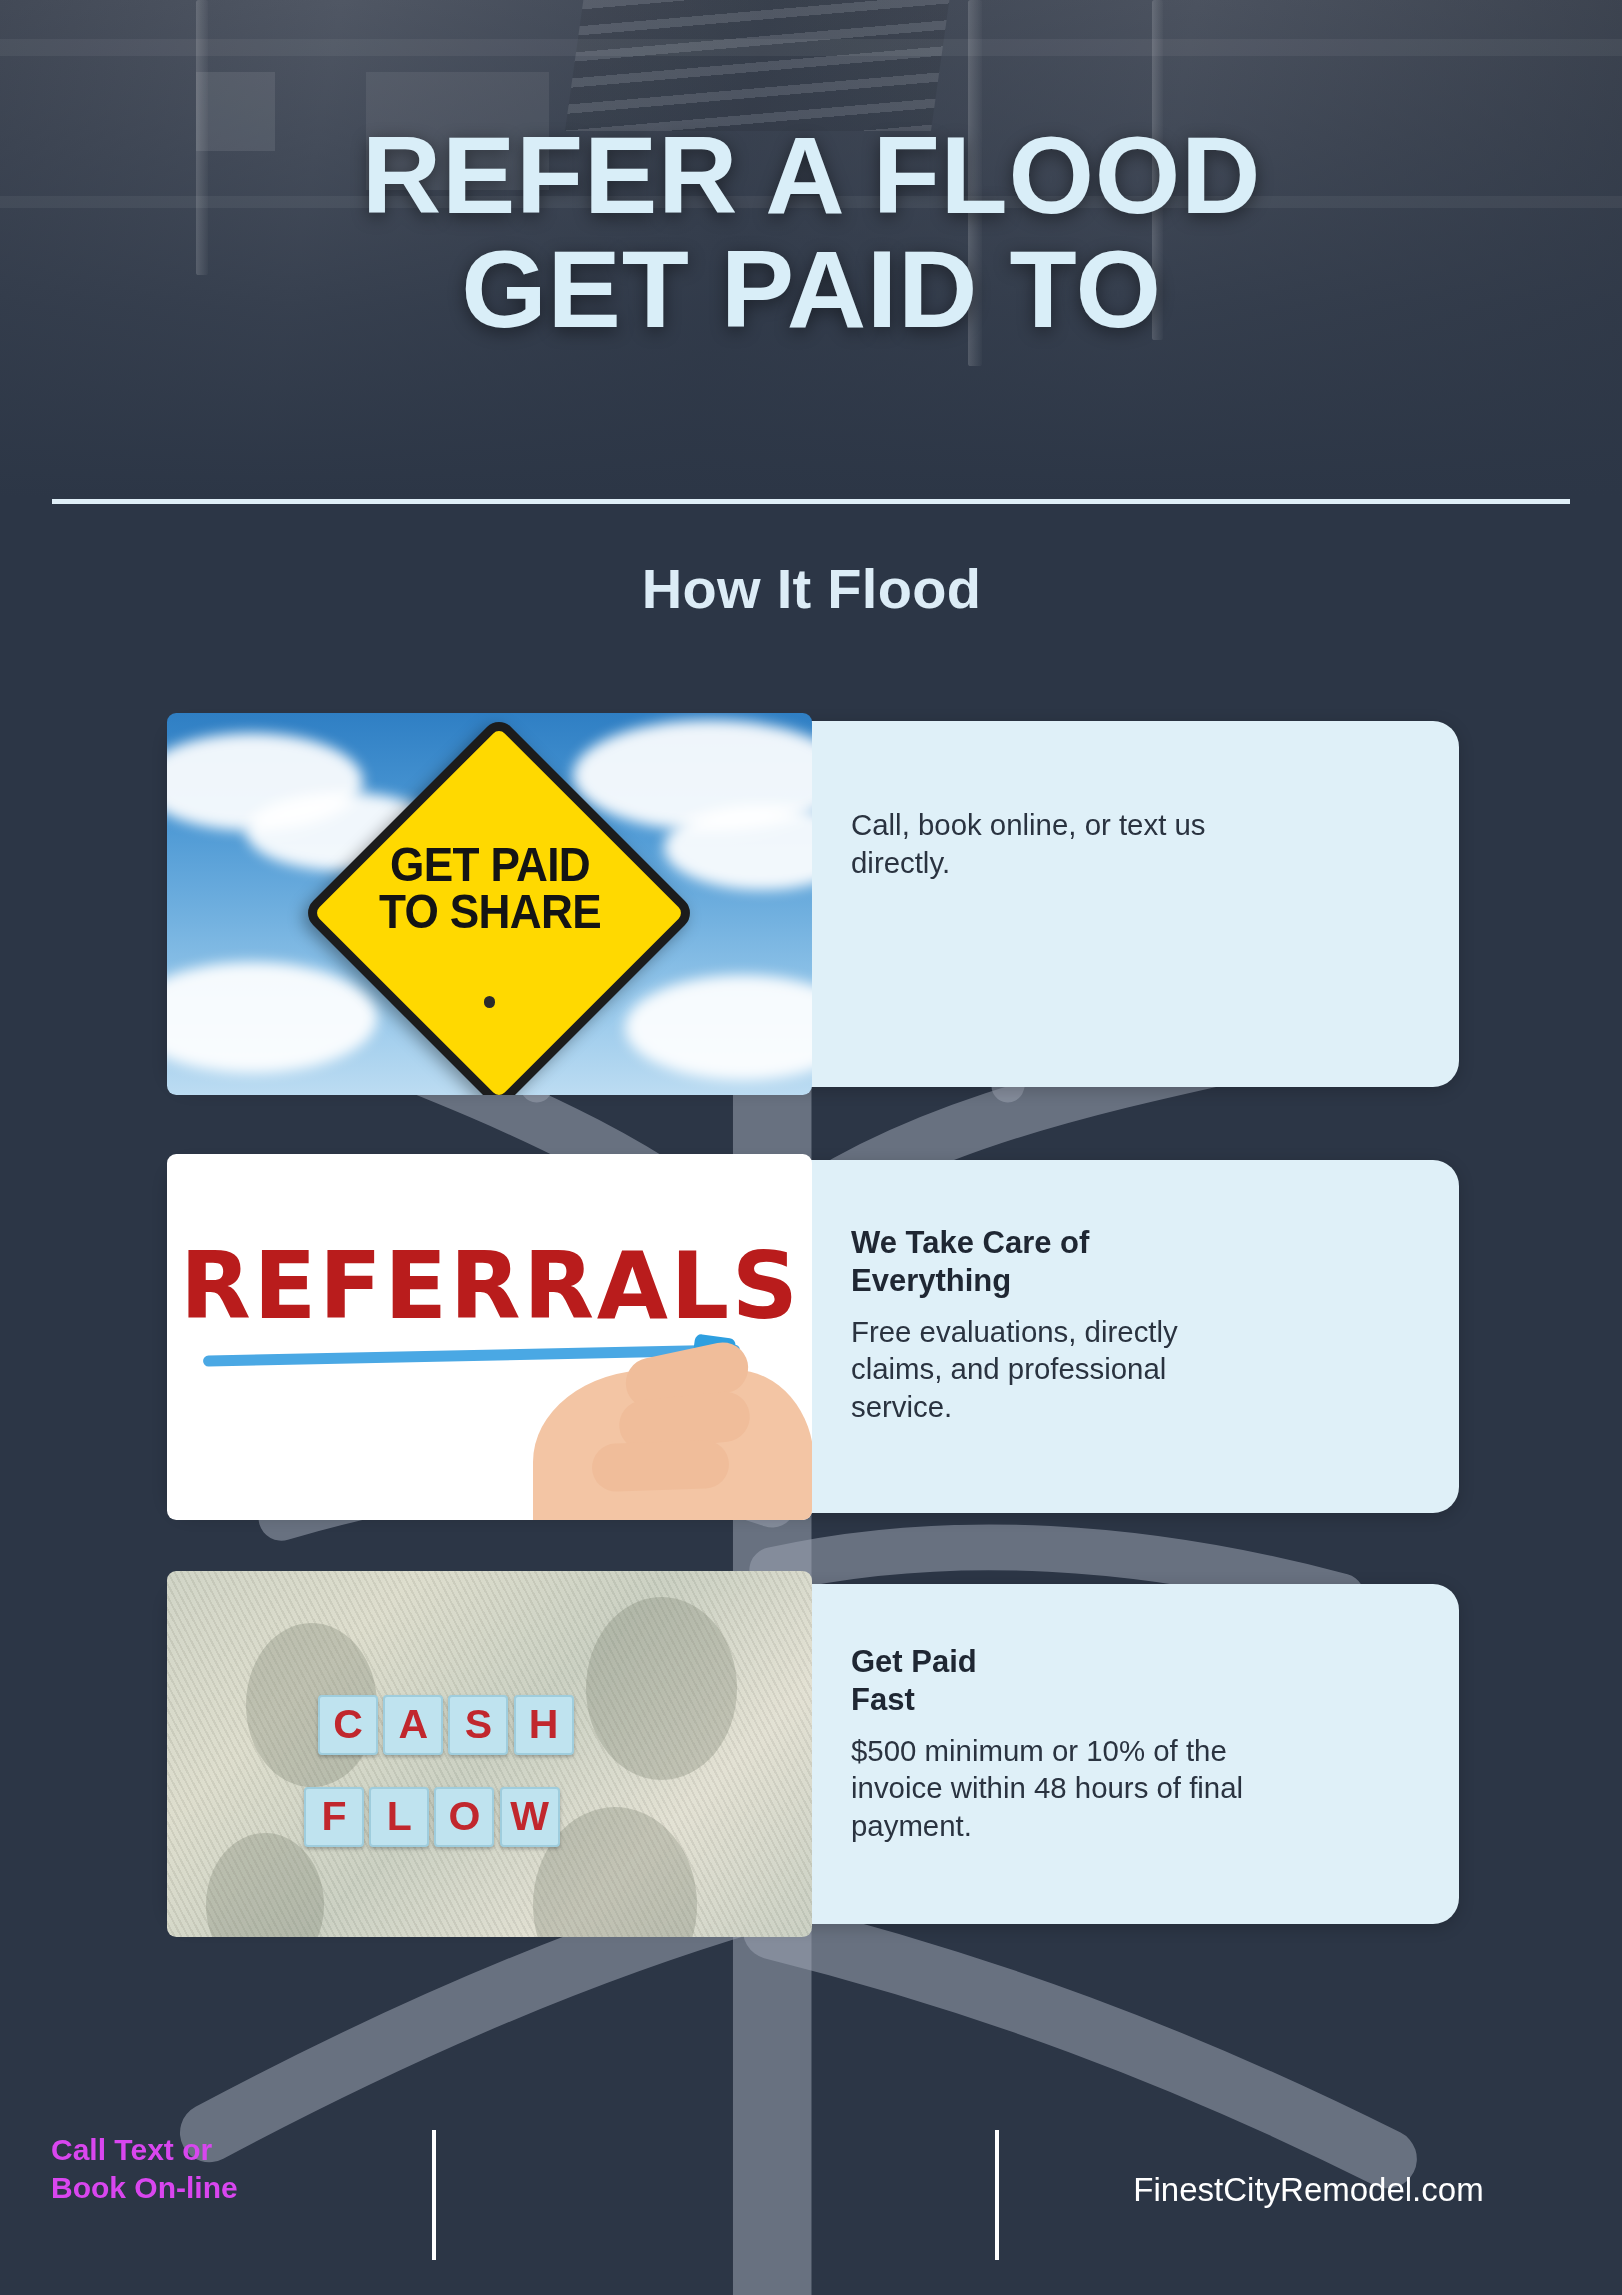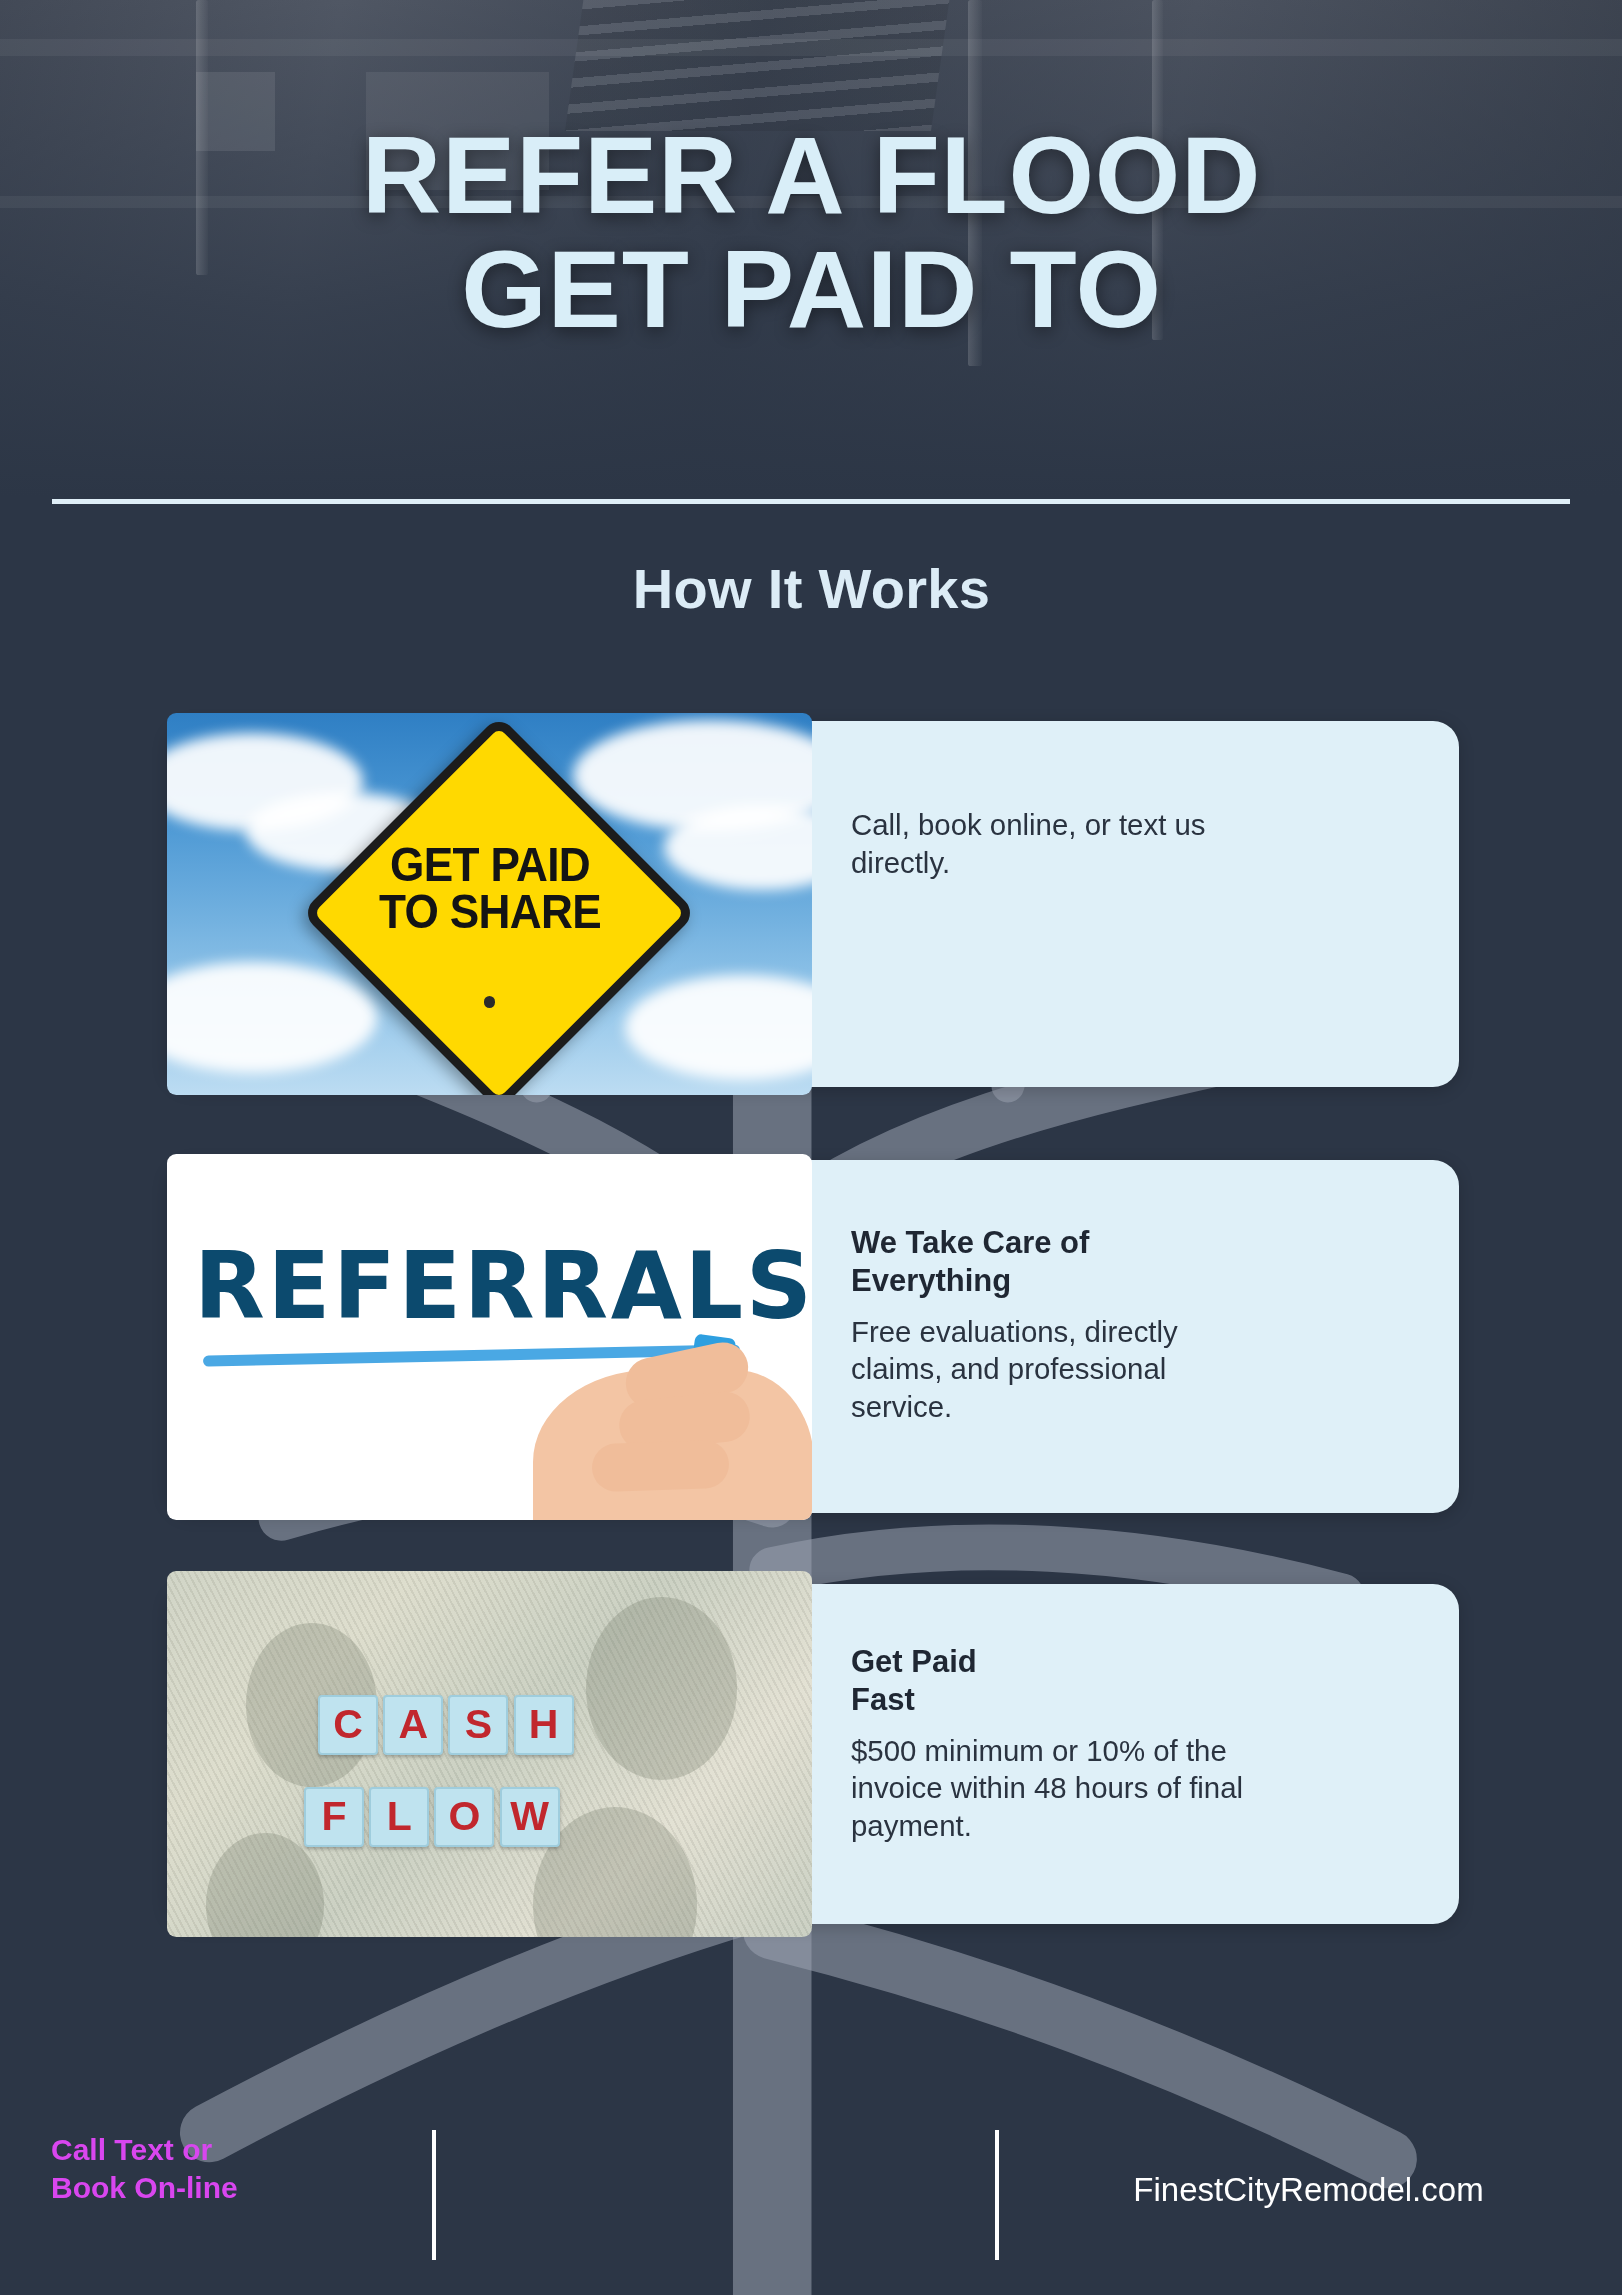--- a/index.html
+++ b/index.html
@@ -196,23 +196,23 @@
     margin-left: -5.9px; margin-top: 92px;
     width: 11.8px; height: 11.8px;
     border-radius: 50%;
     background: #2b2b2b;
   }
 
   
   .img-white { position: absolute; inset: 0; background: #ffffff; }
   .referrals-word {
     position: absolute;
-    left: 27px; top: 79px;
+    left: 13px; top: 79px;
     width: 589px;
-    color: #0c4a6e;
+    color: #b91c1c;
     font-size: 92px;
     font-weight: bold;
     letter-spacing: 2.6px;
     font-family: "DejaVu Sans", sans-serif;
   }
   .referrals-underline {
     position: absolute;
     left: 36px; top: 196px;
     width: 537px; height: 10.5px;
     background: #4aa8e4;
@@ -343,21 +343,21 @@
     </g>
   </svg>
 
   <div class="header">
     <div class="title-line">REFER A FLOOD</div>
     <div class="title-line">GET PAID TO</div>
   </div>
 
   <div class="divider"></div>
 
-  <div class="subtitle">How It Works</div>
+  <div class="subtitle">How It Flood</div>
 
   <div class="card c1">
     <div class="card-img">
       <div class="img-sky"></div>
       <div class="cloud" style="left:-26px;top:19.6px;width:222px;height:98px;"></div>
       <div class="cloud" style="left:79px;top:79px;width:196px;height:79px;"></div>
       <div class="cloud" style="left:406px;top:6.5px;width:275px;height:111px;"></div>
       <div class="cloud" style="left:497px;top:92px;width:196px;height:85px;"></div>
       <div class="cloud" style="left:-39px;top:249px;width:249px;height:111px;"></div>
       <div class="cloud" style="left:458px;top:262px;width:236px;height:105px;"></div>

